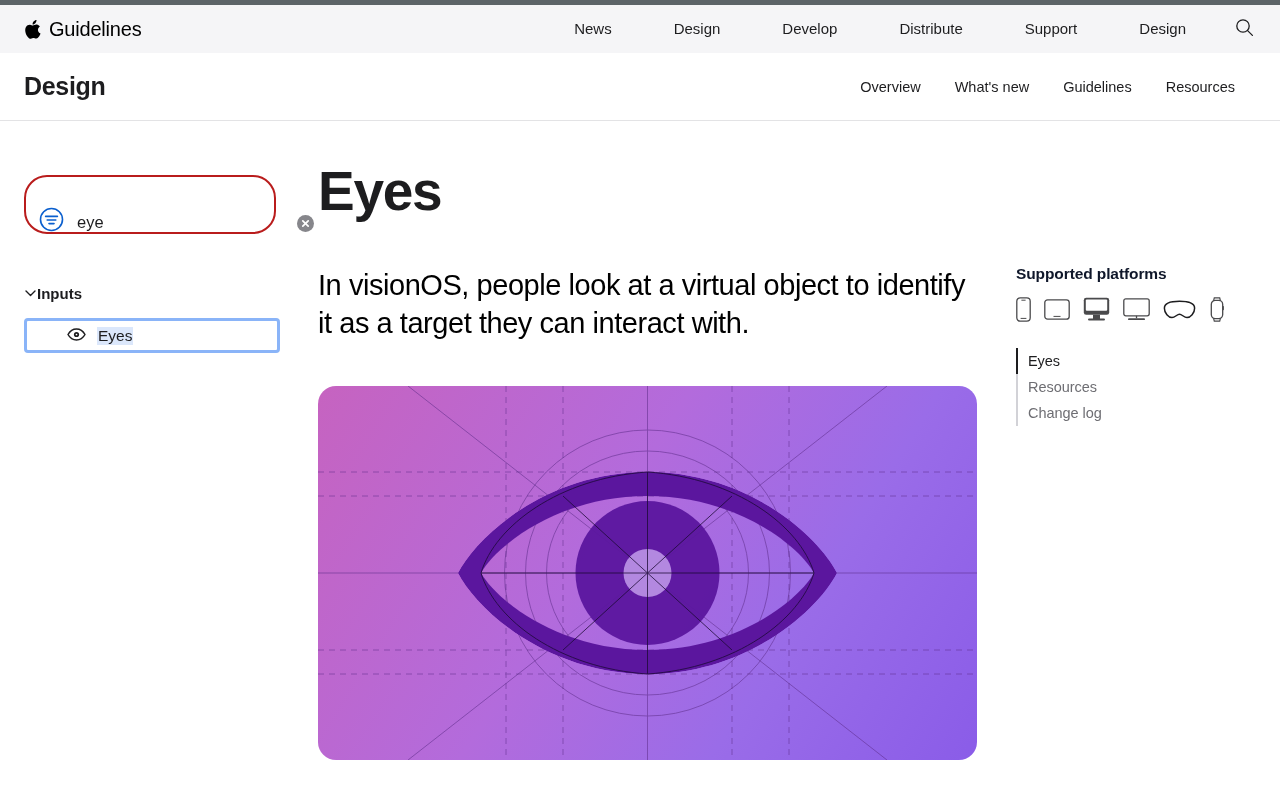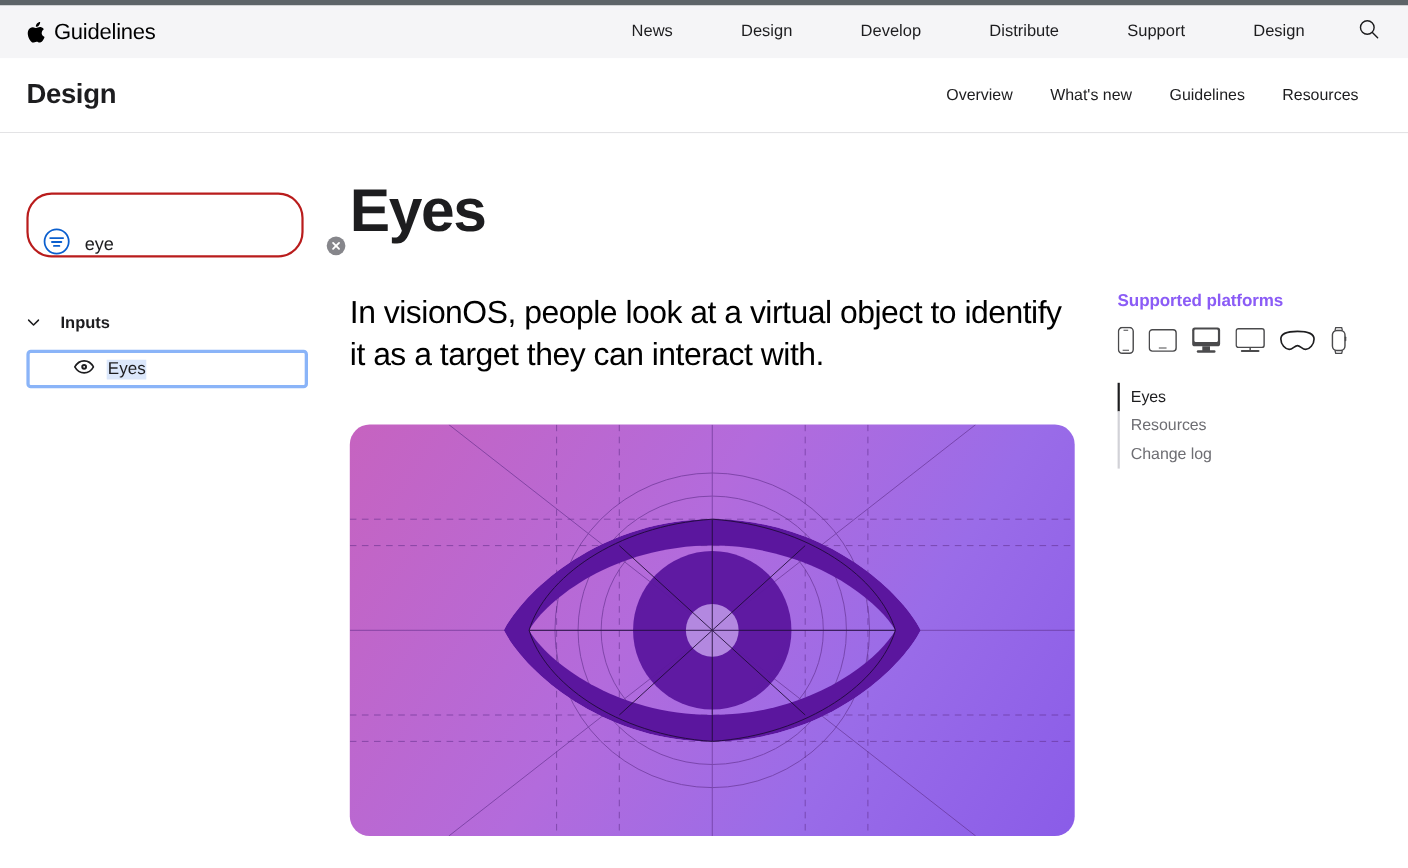--- a/index.html
+++ b/index.html
@@ -70,21 +70,21 @@
     font-size:16.5px; color:#1d1d1f; margin-left:13px; padding:0;
   }
   .clear-btn {
     width:17px; height:17px; border-radius:50%; background:#86868b;
     margin-right:16px; display:flex; align-items:center; justify-content:center;
     border:none; cursor:pointer; flex:none;
   }
 
   .sb-group { margin-top:48px; }
   .sb-group-head {
-    display:flex; align-items:center; gap:19px;
+    display:flex; align-items:center; gap:1px;
     padding-left:25px; height:22px; color:#1d1d1f;
     font-size:15px; font-weight:700;
   }
   .chev { display:block; }
   .sb-item-wrap {
     margin:14px 20px 0 24px; height:35px;
     border:3px solid #8ab4f8; border-radius:4px;
     background:#ffffff;
     display:flex; align-items:center;
     padding:0 0 0 40px;
@@ -114,21 +114,21 @@
     background: linear-gradient(122deg,#c663c0 0%, #b36bdc 42%, #9a6ce8 70%, #8a5ce8 100%);
   }
   .hero svg { position:absolute; inset:0; display:block; }
 
   
   .rail {
     position:absolute; top:121px; left:1000px; width:280px; height:668px;
     padding:144px 20px 0 16px;
   }
   .rail-title {
-    font-size:15.5px; font-weight:700; color:#8b5cf6; letter-spacing:-0.1px;
+    font-size:15.5px; font-weight:700; color:#0f172a; letter-spacing:-0.1px;
   }
   .platforms { display:flex; align-items:center; gap:13px; margin-top:14px; }
   .platform-icon { display:block; }
   .toc { margin-top:26px; position:relative; }
   .toc-item {
     position:relative; height:26px; display:flex; align-items:center;
     padding-left:12px; font-size:14.5px; color:#6e6e73; text-decoration:none;
     letter-spacing:-0.05px;
   }
   .toc-rail {

